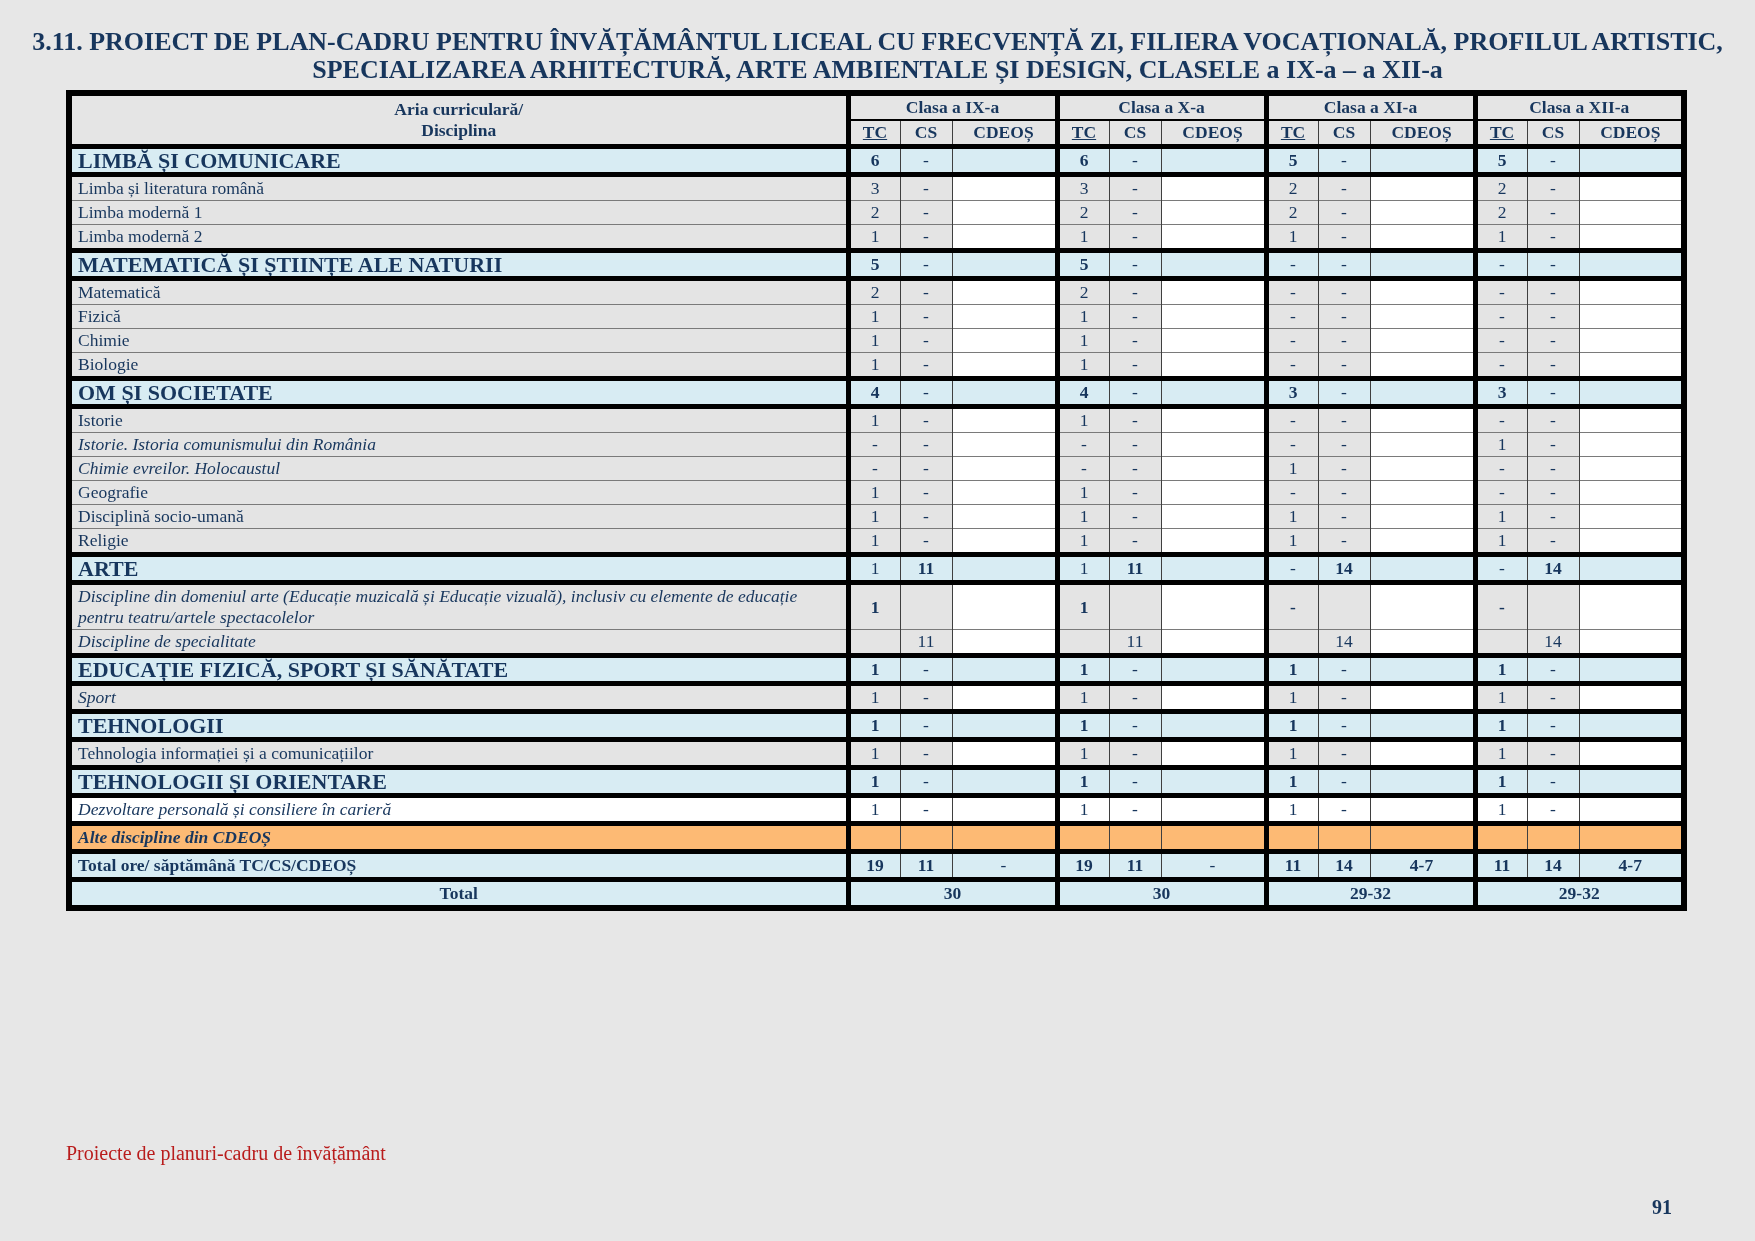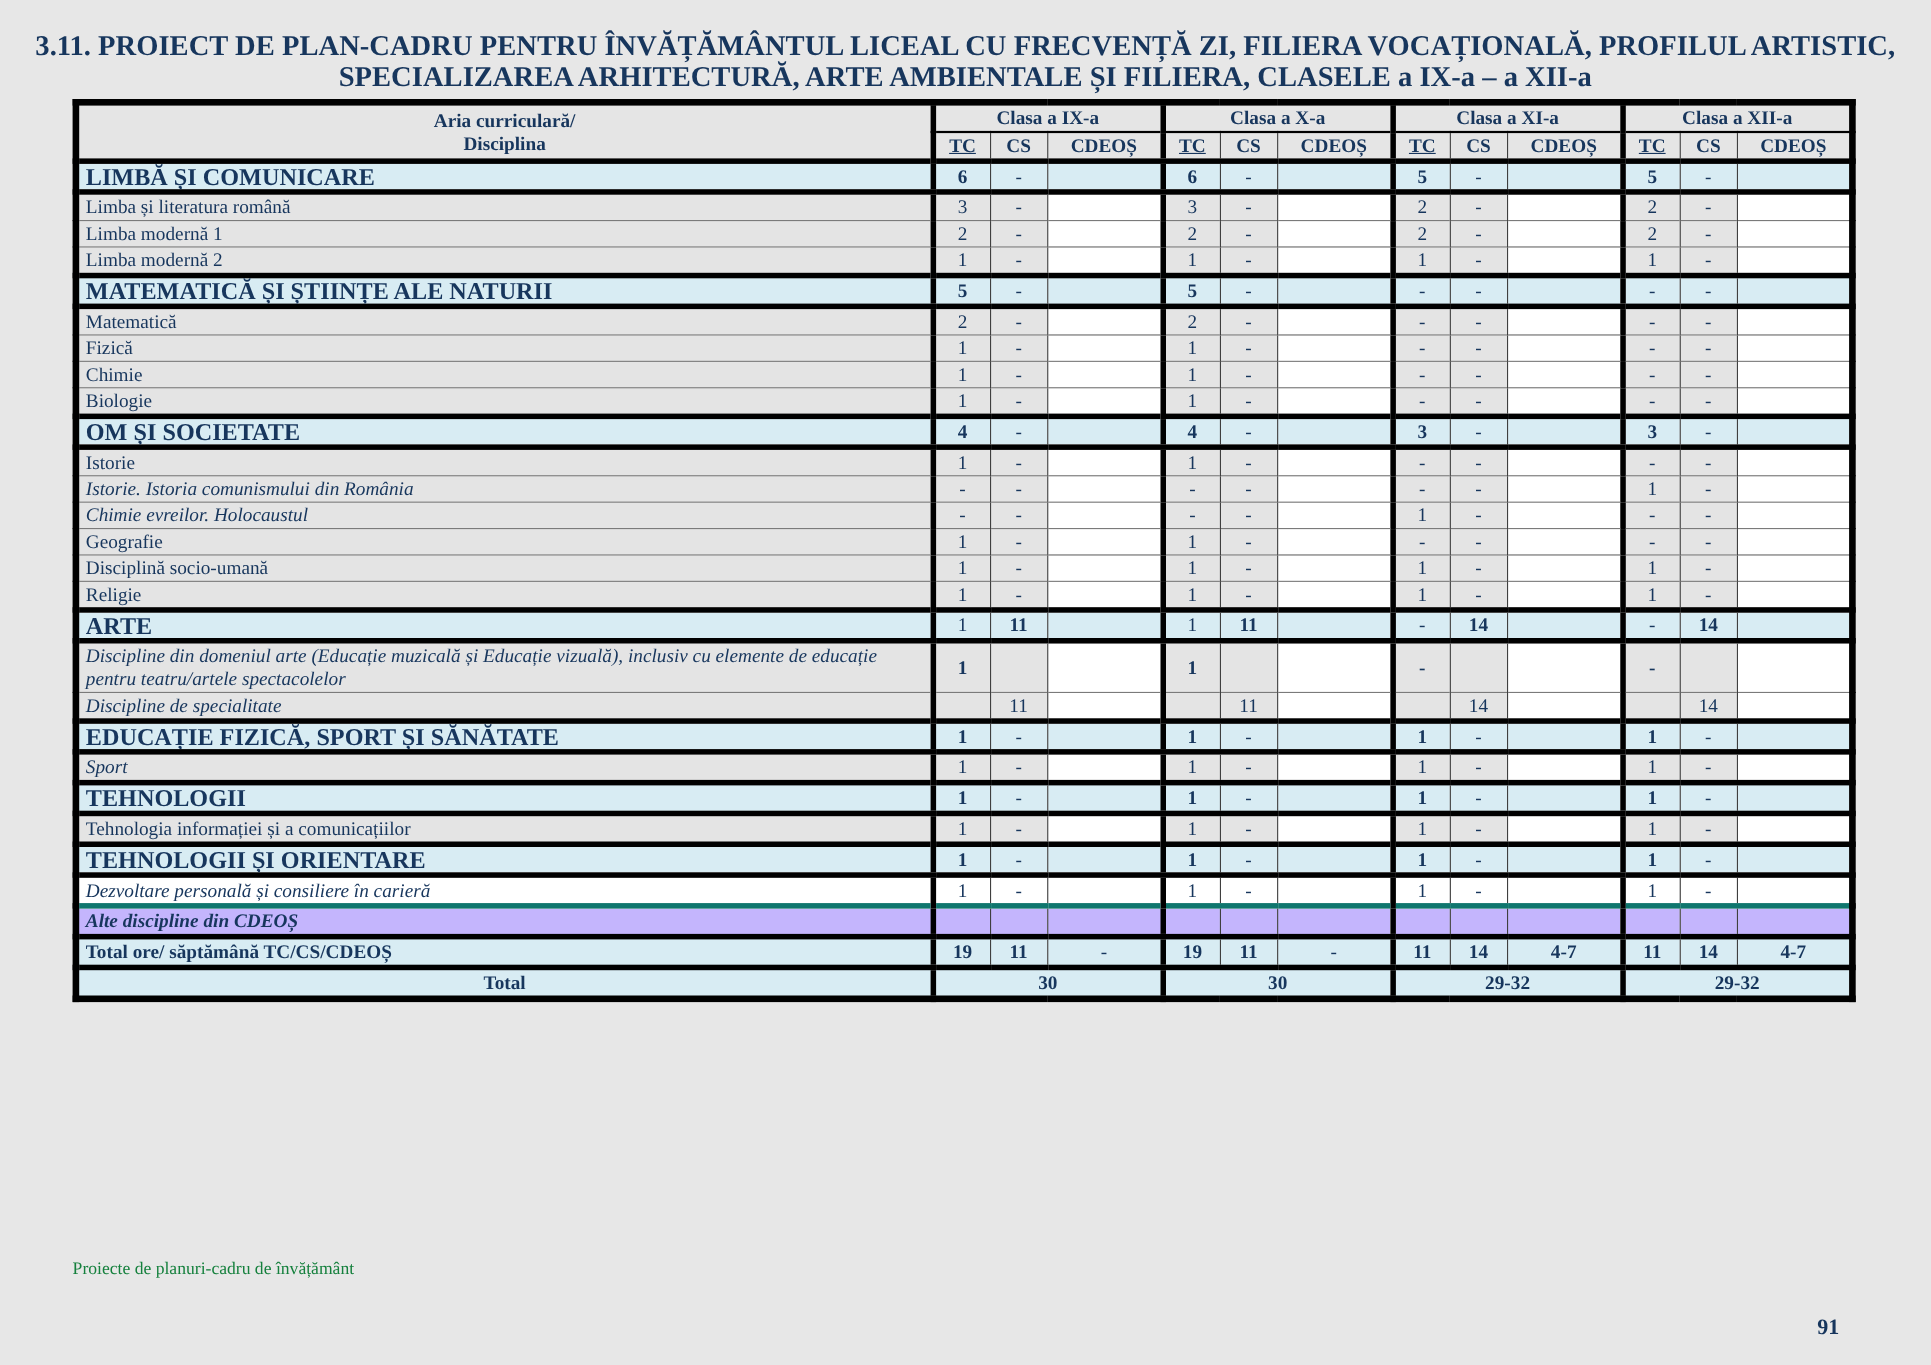--- a/index.html
+++ b/index.html
@@ -61,22 +61,22 @@
   tr.r-white td.c-name, tr.r-white td.c-tc, tr.r-white td.c-cs, tr.r-white td.c-cd{ background:#ffffff; }
   
   tr.r-section td{
     background:#d8ecf3;
     border-top:5px solid #000;
     border-bottom:5px solid #000;
   }
   tr.r-section td.c-name{ font-weight:bold; font-size:22px; }
   
   tr.r-cdeos td{
-    background:#c4b5fd;
-    border-top:5px solid #0f766e;
+    background:#fdba74;
+    border-top:5px solid #000000;
     border-bottom:5px solid #000;
   }
   tr.r-cdeos td.c-name{ font-weight:bold; font-style:italic; }
   
   tr.r-total td{
     background:#d8ecf3;
     border-top:5px solid #000;
     border-bottom:5px solid #000;
   }
   tr.r-total td.c-name{ font-weight:bold; }
@@ -87,39 +87,39 @@
     font-weight:bold;
   }
   tr.r-grand td.c-group{ border-left:5px solid #000; }
   .lbl-italic{ font-style:italic; }
   .b{ font-weight:bold; }
   td.tall{ line-height:21px; padding-top:3px; padding-bottom:3px; }
   .footer{
     position:absolute;
     left:66px;
     top:1138px;
-    font-size:16px;
+    font-size:20px;
     line-height:31px;
-    color:#15803d;
+    color:#b91c1c;
   }
   .pagenum{
     position:absolute;
     left:1652px;
     top:1196px;
     font-size:20px;
     font-weight:bold;
     color:#17365d;
   }
 </style>
 </head>
 <body>
 
 <div class="title">
   <div>3.11. PROIECT DE PLAN-CADRU PENTRU ÎNVĂȚĂMÂNTUL LICEAL CU FRECVENȚĂ ZI, FILIERA VOCAȚIONALĂ, PROFILUL ARTISTIC,</div>
-  <div>SPECIALIZAREA ARHITECTURĂ, ARTE AMBIENTALE ȘI FILIERA, CLASELE a IX-a – a XII-a</div>
+  <div>SPECIALIZAREA ARHITECTURĂ, ARTE AMBIENTALE ȘI DESIGN, CLASELE a IX-a – a XII-a</div>
 </div>
 
 <div class="tablewrap">
   <table class="plan">
     <colgroup id="cols">
         <col style="width: 779px;">
         <col style="width: 52px;">
         <col style="width: 52px;">
         <col style="width: 105px;">
         <col style="width: 52px;">

